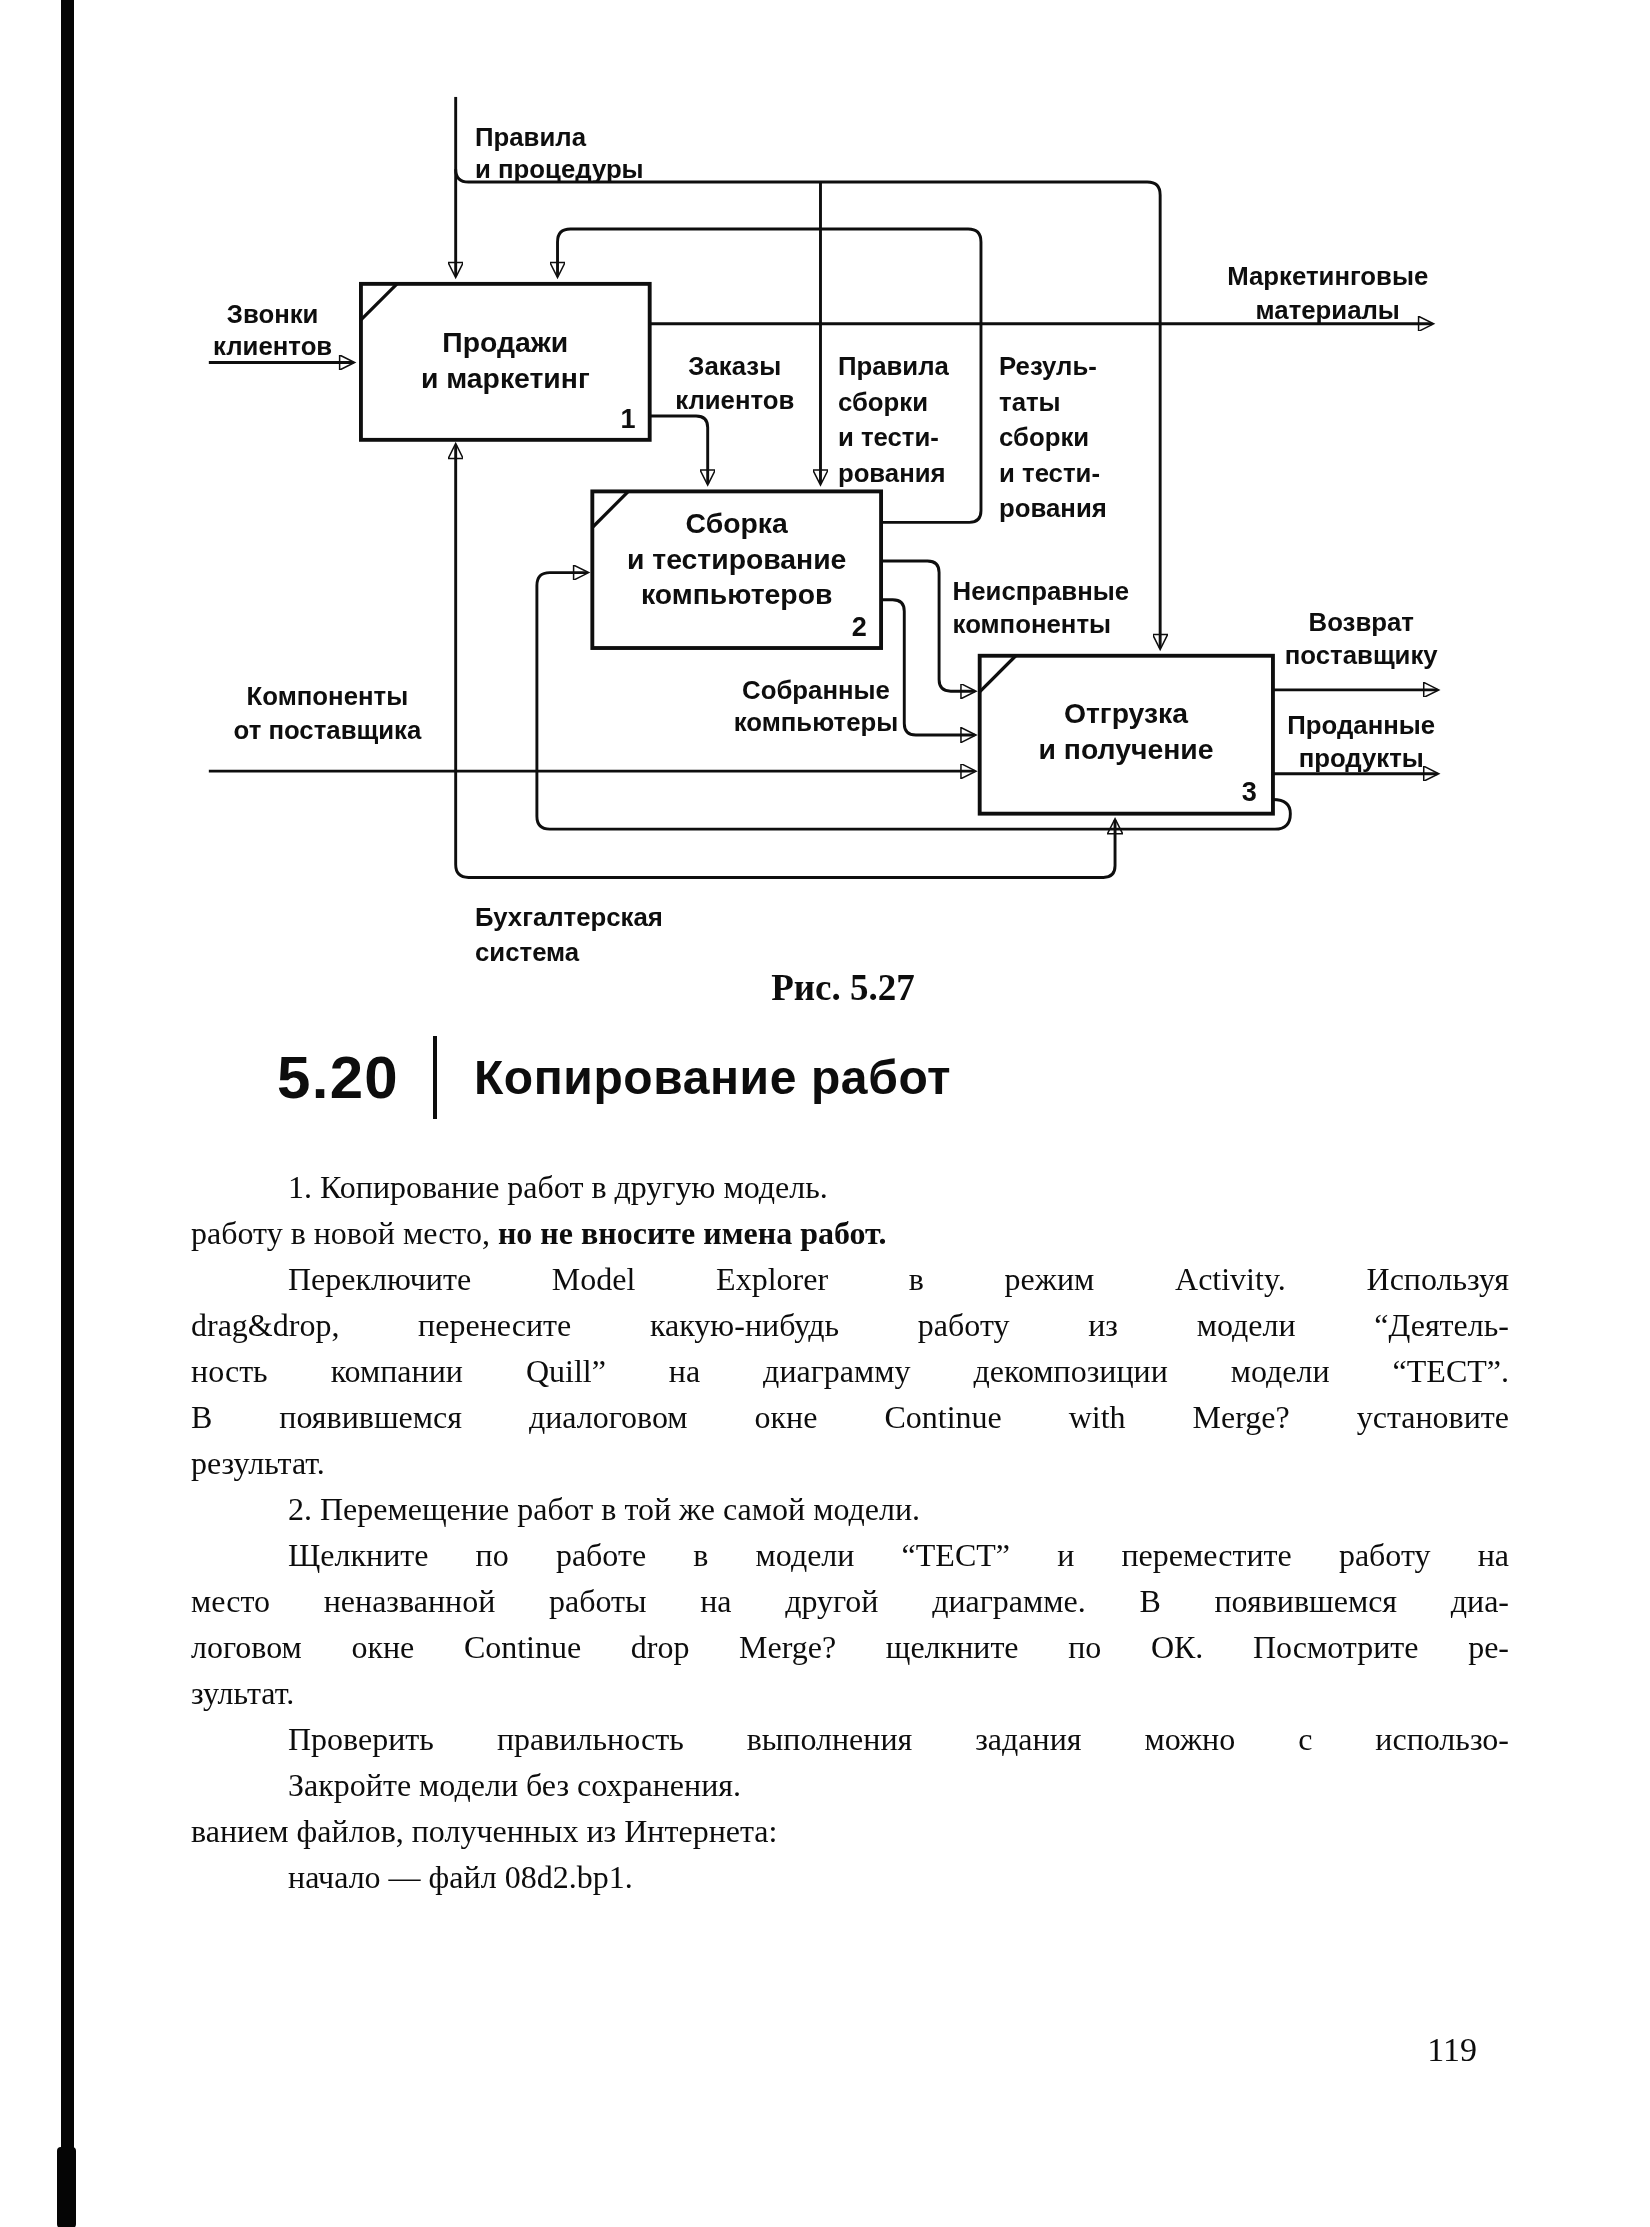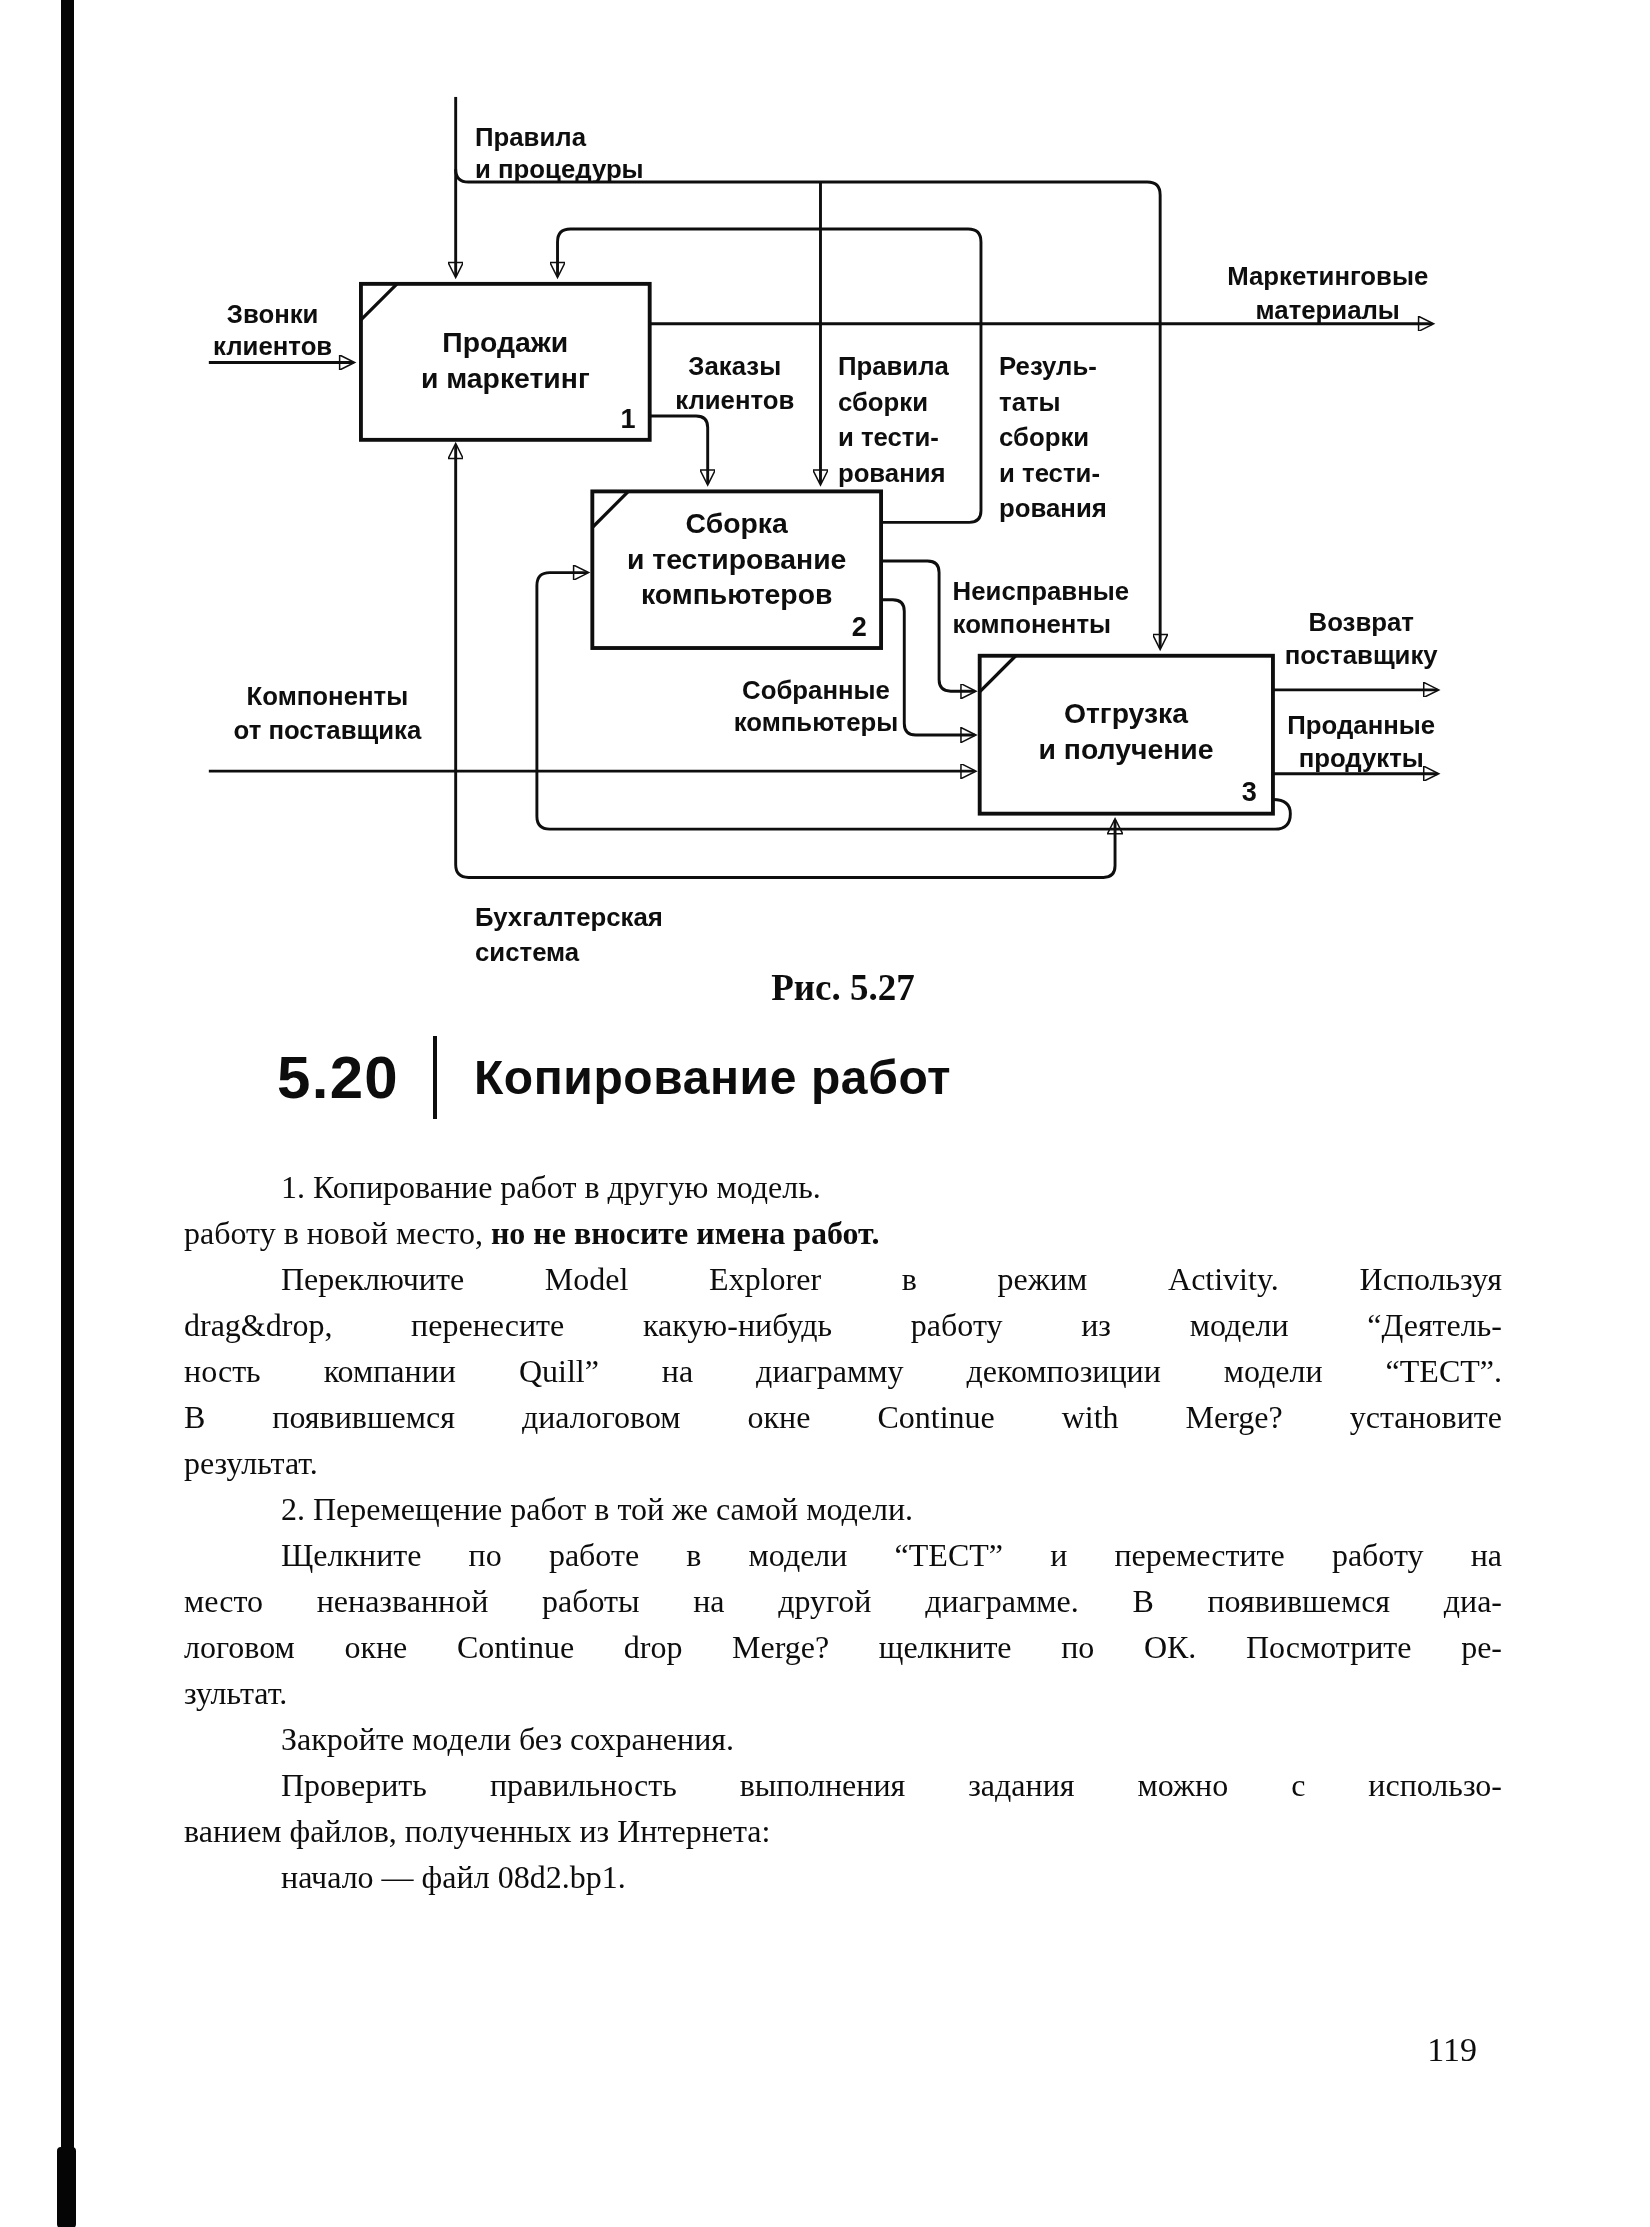--- a/index.html
+++ b/index.html
@@ -32,21 +32,21 @@
   .heading{
     position:absolute;left:277px;top:1039px;height:77px;
     font-family:"Liberation Sans", sans-serif;font-weight:700;
     display:flex;align-items:center;
   }
   .secnum{font-size:60px;letter-spacing:1.3px;}
   .hrule{display:inline-block;width:3.9px;height:83px;background:#0d0d0d;margin:0 37px 0 34px;}
   .sectitle{font-size:48px;letter-spacing:0.6px;}
 
   .bodytext{
-    position:absolute;left:184px;top:1164px;width:1318px;
+    position:absolute;left:191px;top:1164px;width:1318px;
     font-size:32px;line-height:46px;
   }
   .ln{white-space:normal;}
   .ln.ind{text-indent:97px;}
   .ln.j{text-align:justify;text-align-last:justify;}
   .ln b{font-weight:700;}
 
   .pageno{
     position:absolute;left:1322px;top:2031px;width:155px;
     text-align:right;font-size:34px;
@@ -167,22 +167,22 @@
     <div class="ln ind j"><span>Переключите Model Explorer в режим Activity. Используя</span></div>
     <div class="ln j"><span>drag&amp;drop, перенесите какую-нибудь работу из модели “Деятель-</span></div>
     <div class="ln j"><span>ность компании Quill” на диаграмму декомпозиции модели “ТЕСТ”.</span></div>
     <div class="ln j"><span>В появившемся диалоговом окне Continue with Merge? установите</span></div>
     <div class="ln"><span>результат.</span></div>
     <div class="ln ind"><span>2. Перемещение работ в той же самой модели.</span></div>
     <div class="ln ind j"><span>Щелкните по работе в модели “ТЕСТ” и переместите работу на</span></div>
     <div class="ln j"><span>место неназванной работы на другой диаграмме. В появившемся диа-</span></div>
     <div class="ln j"><span>логовом окне Continue drop Merge? щелкните по ОК. Посмотрите ре-</span></div>
     <div class="ln"><span>зультат.</span></div>
+    <div class="ln ind j"><span>Проверить правильность выполнения задания можно с использо-</span></div>
     <div class="ln ind"><span>Закройте модели без сохранения.</span></div>
-    <div class="ln ind j"><span>Проверить правильность выполнения задания можно с использо-</span></div>
     <div class="ln"><span>ванием файлов, полученных из Интернета:</span></div>
     <div class="ln ind"><span>начало — файл 08d2.bp1.</span></div>
   </div>
 
   <div class="pageno">119</div>
 
 </div>
 
 
 </body></html>

